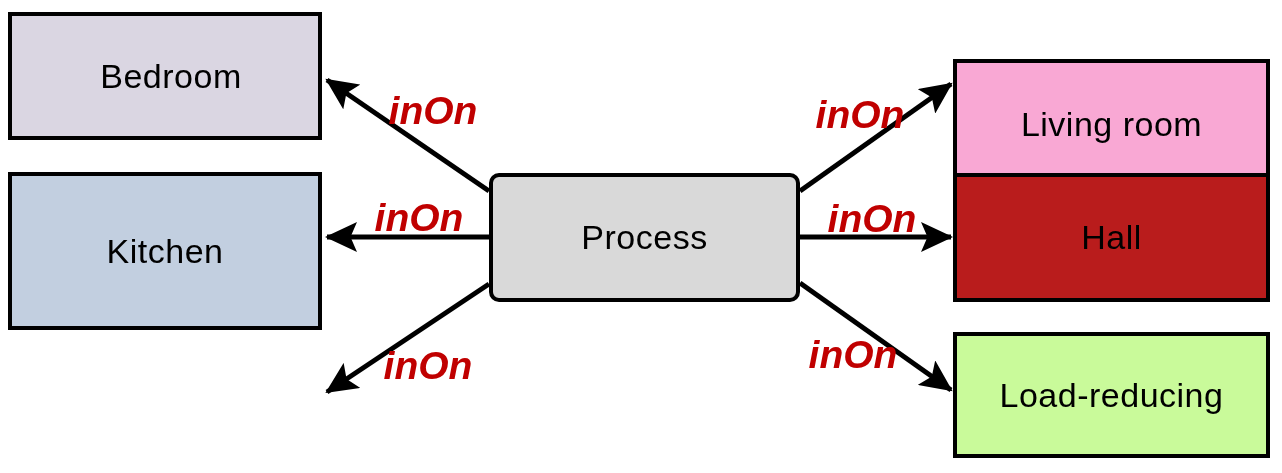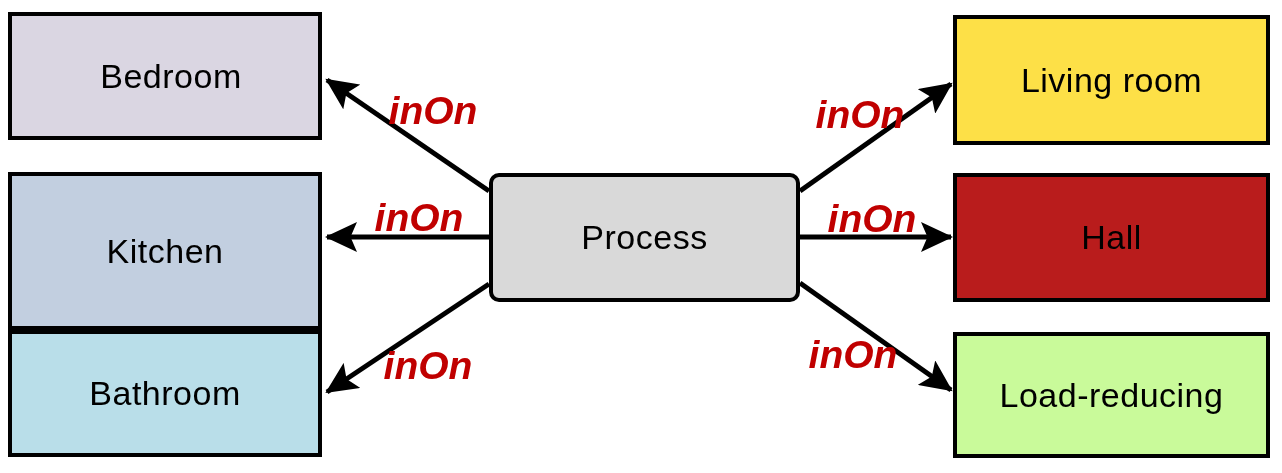--- a/index.html
+++ b/index.html
@@ -80,27 +80,24 @@
     <line x1="800" y1="237" x2="951" y2="237" stroke="#000000" stroke-width="5" marker-end="url(#arrowhead)"></line>
     <line x1="800" y1="283" x2="951" y2="390" stroke="#000000" stroke-width="5" marker-end="url(#arrowhead)"></line>
   </svg>
 
   <div class="node node-bedroom" style="background: rgb(218, 214, 226); padding-left: 12px;">
     <span class="node-label">Bedroom</span>
   </div>
   <div class="node node-kitchen" style="background: rgb(194, 207, 224);">
     <span class="node-label">Kitchen</span>
   </div>
-  <div class="node node-bathroom" style="background: rgb(185, 222, 233);">
-    <span class="node-label">Bathroom</span>
-  </div>
   <div class="node node-process" style="background: rgb(217, 217, 217); border-radius: 10px;">
     <span class="node-label">Process</span>
   </div>
-  <div class="node node-living-room" style="background: #fde047;">
+  <div class="node node-living-room" style="background: #f9a8d4; margin-top: 44px;">
     <span class="node-label">Living room</span>
   </div>
   <div class="node node-hall" style="background: #b91c1c;">
     <span class="node-label">Hall</span>
   </div>
   <div class="node node-load-reducing" style="background: rgb(201, 250, 154);">
     <span class="node-label">Load-reducing</span>
   </div>
 
   <span class="edge-label edge-label-1">inOn</span>

